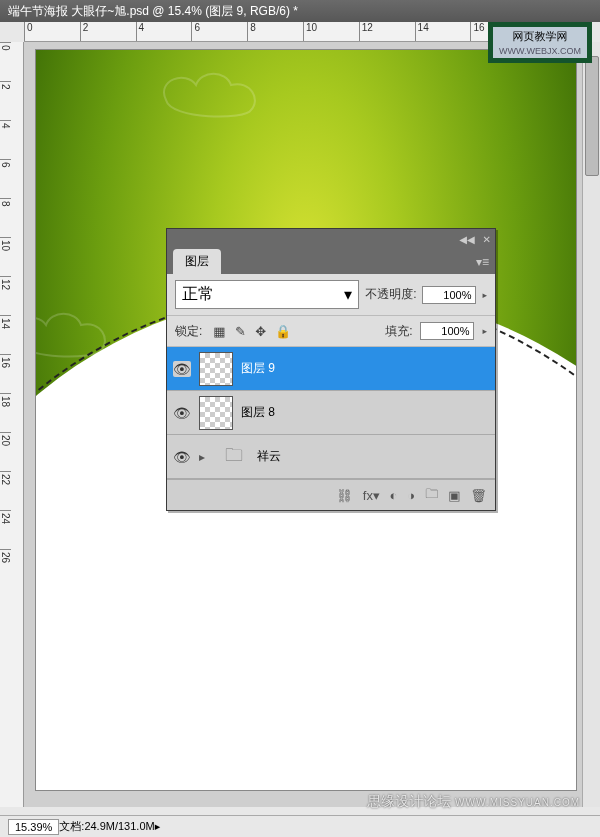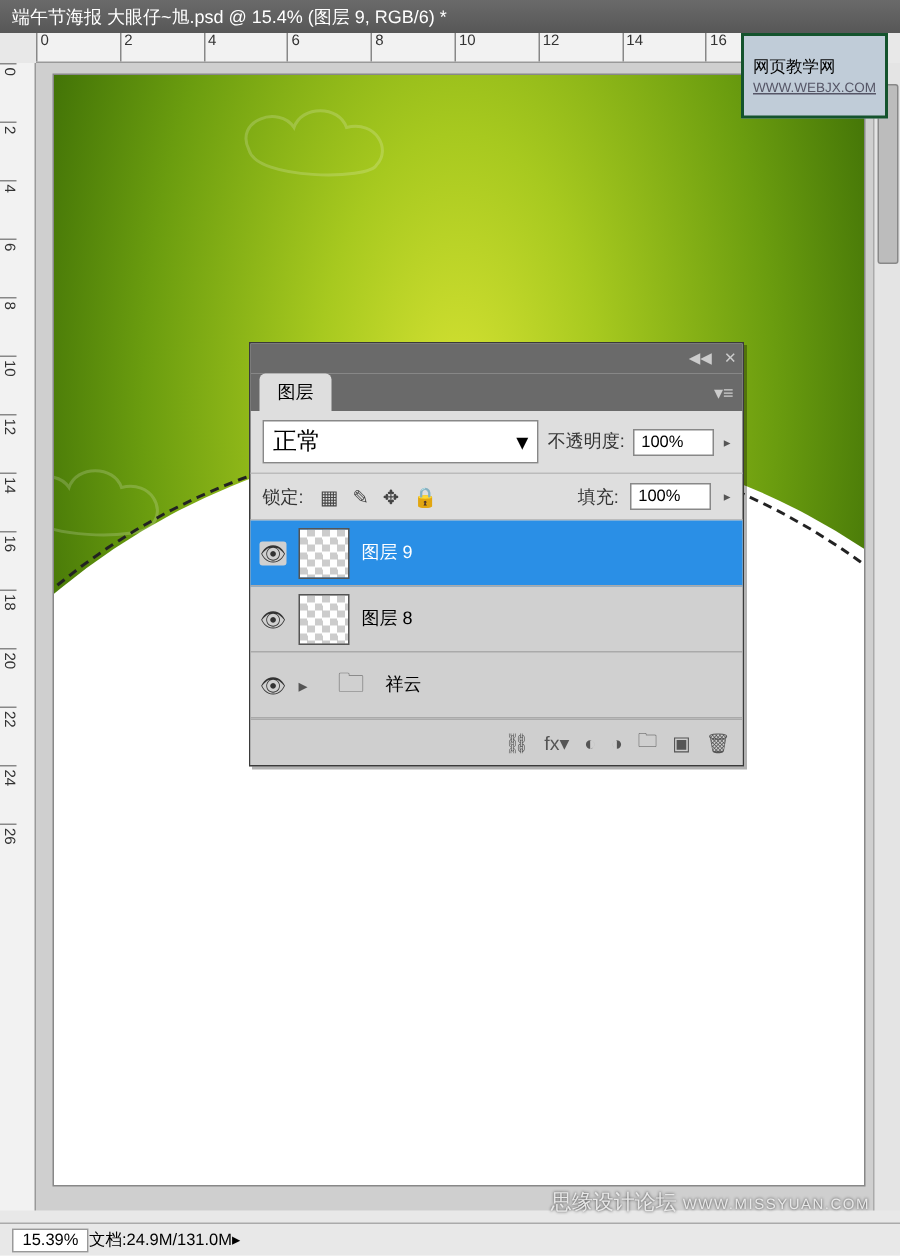--- a/index.html
+++ b/index.html
@@ -20,26 +20,27 @@
       align-items: center;
       padding: 0 8px;
       font-size: 12px;
       position: relative;
     }
     .watermark-top {
       position: absolute;
       right: 8px;
       top: 22px;
       background: #c0ccd8;
-      border: 2px solid #14532d;
-      padding: 13px 6px;
+      border: 5px solid #14532d;
+      padding: 2px 6px;
       font-size: 11px;
       z-index: 50;
-    }
-    .watermark-top .sub { font-size: 9px; color: #556; text-decoration: underline; }
+      text-align: center;
+    }
+    .watermark-top .sub { font-size: 9px; color: #556; }
     .ruler-h {
       position: absolute;
       top: 22px; left: 24px; right: 18px;
       height: 20px;
       background: #f2f2f2;
       border-bottom: 1px solid #999;
       display: flex;
     }
     .ruler-h .tick {
       flex: 1;
@@ -149,20 +150,21 @@
       justify-content: space-between;
       align-items: center;
     }
     .label { font-size: 12px; color: #333; }
     .pct-input {
       width: 54px;
       background: #fff;
       border: 1px solid #888;
       padding: 2px 4px;
       font-size: 11px;
+      text-align: right;
     }
     .stepper { font-size: 9px; color: #555; cursor: pointer; }
     .lock-row {
       display: flex; align-items: center;
       padding: 6px 8px; gap: 8px;
       border-bottom: 1px solid #bbb;
     }
     .lock-row .icons span { margin: 0 3px; color: #444; cursor: pointer; font-size: 13px; }
     .layers-list { background: #d0d0d0; }
     .layer-item {

